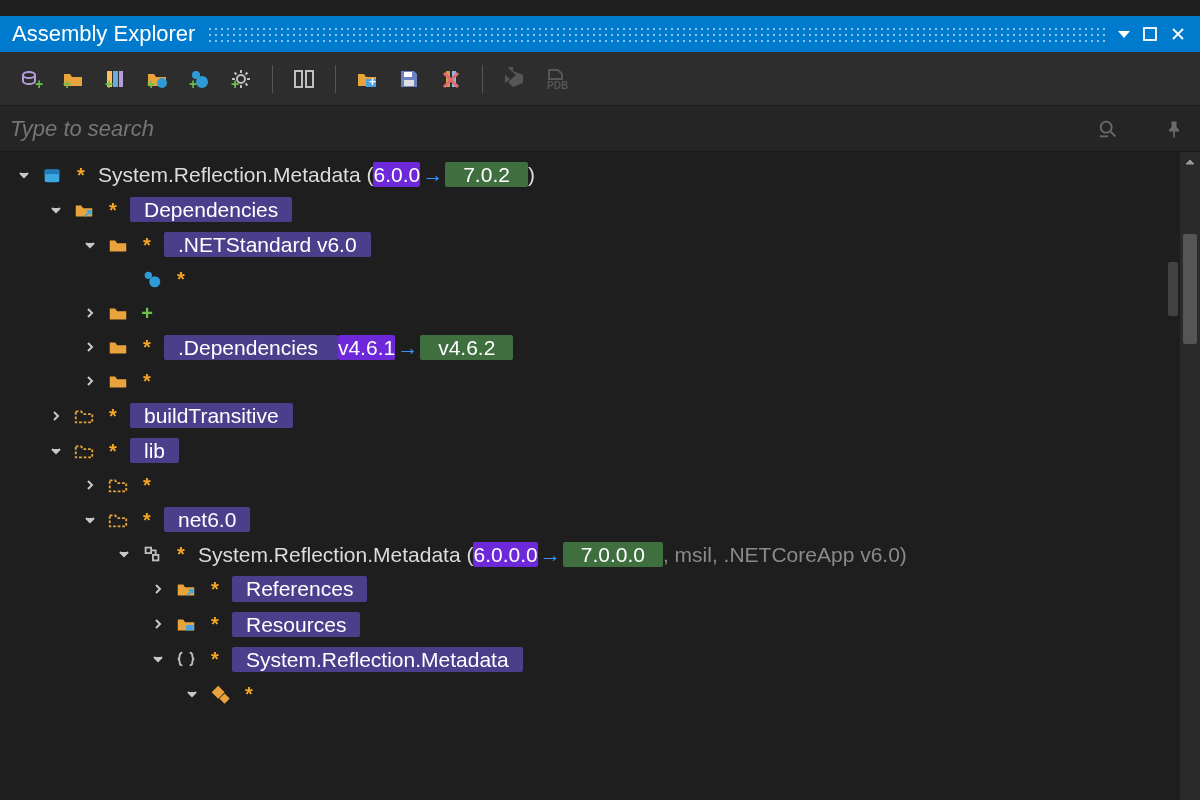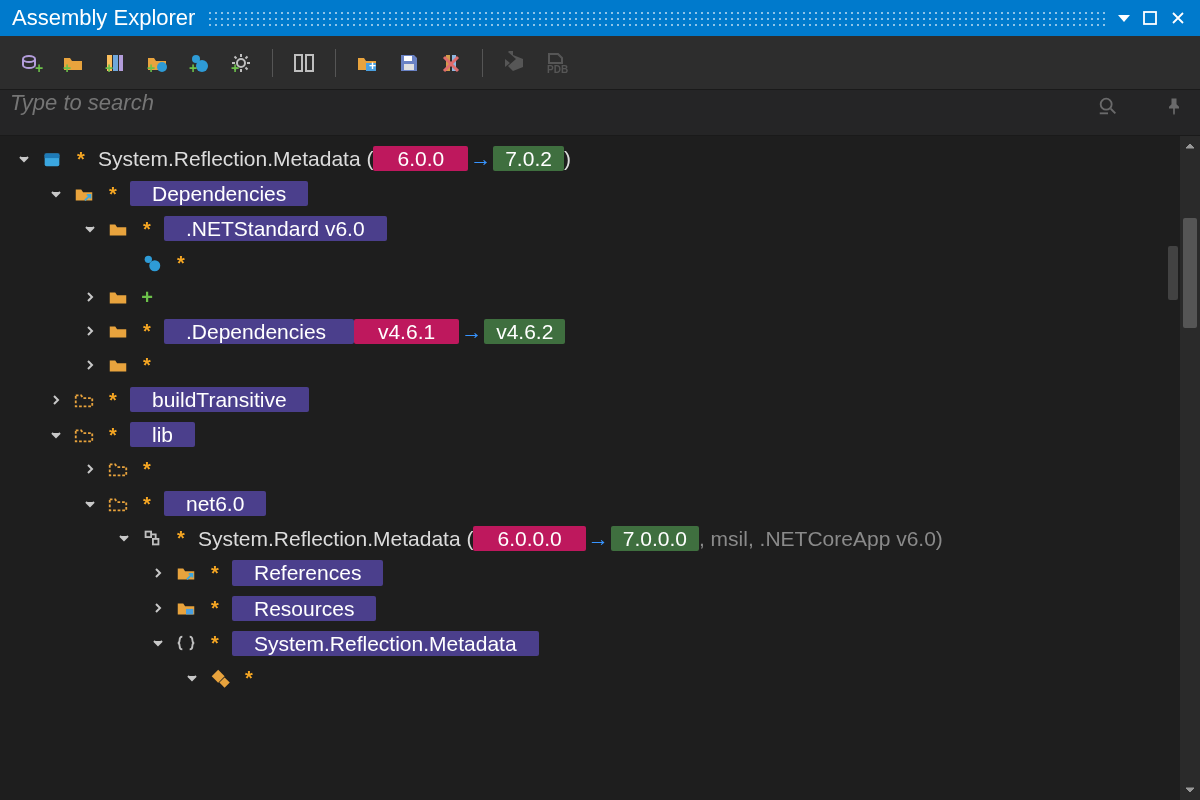--- a/index.html
+++ b/index.html
@@ -9,20 +9,21 @@
     background: #1e1e1e; color: #dcdcdc;
     font-size: 19px;
   }
   
   .titlebar {
     height: 36px;
     background: #007acc;
     display: flex; align-items: center;
     padding: 0 8px 0 12px;
     color: #fff;
+    margin-top: 16px;
   }
   .titlebar .title { font-size: 22px; flex: 0 0 auto; }
   .titlebar .dots-strip {
     flex: 1 1 auto; height: 16px; margin: 0 12px;
     background-image: radial-gradient(circle, rgba(255,255,255,.55) 1.2px, transparent 1.2px);
     background-size: 6px 6px;
   }
   .titlebar .win-btn { width: 28px; height: 28px; display:flex; align-items:center; justify-content:center; }
   .titlebar svg { width:16px; height:16px; stroke:#fff; stroke-width:1.8; fill:none; }
   .titlebar .tri-down {
@@ -40,21 +41,21 @@
   .toolbar .tbtn {
     width:34px; height:34px; display:flex; align-items:center; justify-content:center;
     border-radius:2px;
   }
   .toolbar .sep { width:1px; height:28px; background:#555; margin:0 6px; }
   .disabled-icon { opacity:.45; }
 
   
   .searchbar {
     height: 46px; background:#252526; border-bottom:1px solid #1a1a1a;
-    display:flex; align-items:flex-start; padding:0 10px;gap:34px;
+    display:flex; align-items:center; padding:0 10px;gap:34px;
   }
   .searchbar input {
     flex:1; background:transparent; border:none; outline:none;
     color:#bfbfbf; font-size:22px; font-style:italic;
   }
   .searchbar .sicon { width:32px; height:32px; display:flex; align-items:center; justify-content:center; opacity:.6; }
 
   
   .tree-wrap {
     position:relative; height:calc(800px - 36px - 54px - 46px);
@@ -79,23 +80,23 @@
   .node-icon { width:24px; height:24px; display:inline-flex; align-items:center; justify-content:center; flex:0 0 24px; }
 
   .mark {
     width:18px; text-align:center; font-weight:700; font-size:20px;
     flex:0 0 18px;
   }
   .mark.star { color:#f5a623; }
   .mark.plus { color:#6cc04a; }
 
   .label { color:#dcdcdc; }
-  .hl { background:#4b3f8c; color:#fff; padding:1px 22px; border-radius:2px; }
-  .old { background:#be185d; color:#fff; padding:1px 24px; border-radius:2px; }
-  .new { background:#3f6f3f; color:#fff; padding:1px 12px; border-radius:2px; }
+  .hl { background:#4b3f8c; color:#fff; padding:1px 14px; border-radius:2px; }
+  .old { background:#6d28d9; color:#fff; padding:1px 0; border-radius:2px; }
+  .new { background:#3f6f3f; color:#fff; padding:1px 18px; border-radius:2px; }
   .arrow { color:#3794ff; padding:0 2px; font-weight:700; }
   .muted { color:#8a8a8a; }
   .paren { color:#dcdcdc; }
 
   
   .scrollbar {
     position:absolute; right:0; top:0; width:20px; height:100%;
     background:#2a2a2a;
   }
   .scrollbar .up, .scrollbar .down {

